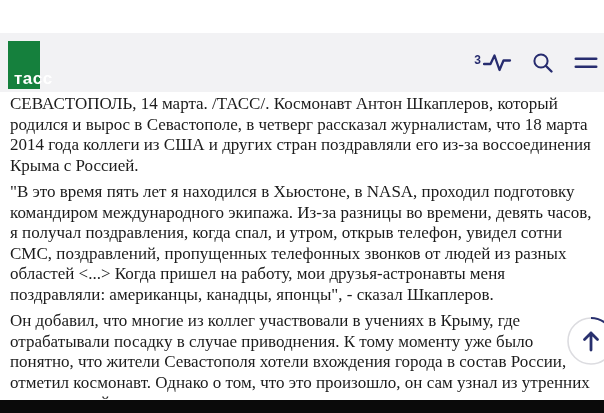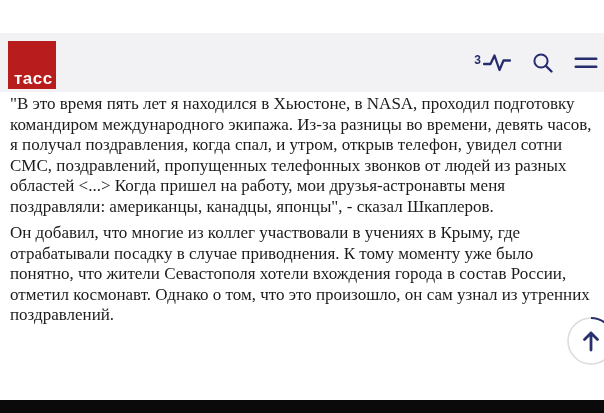--- a/index.html
+++ b/index.html
@@ -9,22 +9,22 @@
     font-family:"Liberation Serif","DejaVu Serif",serif;
   }
   .topstrip{
     position:absolute;top:0;left:0;width:604px;height:33px;background:#ffffff;
   }
   .band{
     position:absolute;top:33px;left:0;width:604px;height:59px;
     background:#f2f2f4;
   }
   .logo{
-    position:absolute;left:8px;top:8px;width:48px;height:48px;
-    background:#b91c1c;cursor:pointer;
+    position:absolute;left:8px;top:8px;width:32px;height:48px;
+    background:#15803d;cursor:pointer;
   }
   .logo span{
     position:absolute;left:6px;bottom:2px;
     color:#ffffff;font-family:"Liberation Sans",sans-serif;
     font-weight:bold;font-size:17px;letter-spacing:0.5px;line-height:1;
   }
   .actions{
     position:absolute;right:6px;top:0;height:59px;
     display:flex;align-items:center;gap:20px;
   }
@@ -73,20 +73,21 @@
     <button class="iconbtn">
       <svg width="24" height="12" viewBox="0 0 24 12">
         <rect x="0.5" y="0.5" width="23" height="2.6" rx="1.3" fill="#272c6f"></rect>
         <rect x="0.5" y="8.5" width="23" height="2.6" rx="1.3" fill="#272c6f"></rect>
       </svg>
     </button>
   </div>
 </header>
 
 <main class="article">
+  <p>СЕВАСТОПОЛЬ, 14 марта. /ТАСС/. Космонавт Антон Шкаплеров, который родился и вырос в Севастополе, в четверг рассказал журналистам, что 18 марта 2014 года коллеги из США и других стран поздравляли его из-за воссоединения Крыма с Россией.</p>
   <p>"В это время пять лет я находился в Хьюстоне, в NASA, проходил подготовку командиром международного экипажа. Из-за разницы во времени, девять часов, я получал поздравления, когда спал, и утром, открыв телефон, увидел сотни СМС, поздравлений, пропущенных телефонных звонков от людей из разных областей &lt;...&gt; Когда пришел на работу, мои друзья-астронавты меня поздравляли: американцы, канадцы, японцы", - сказал Шкаплеров.</p>
   <p>Он добавил, что многие из коллег участвовали в учениях в Крыму, где отрабатывали посадку в случае приводнения. К тому моменту уже было понятно, что жители Севастополя хотели вхождения города в состав России, отметил космонавт. Однако о том, что это произошло, он сам узнал из утренних поздравлений.</p>
 </main>
 
 <button class="scrolltop">
   <svg width="50" height="50" viewBox="0 0 50 50">
     <circle cx="25" cy="25" r="23" fill="#ffffff" stroke="#dcdce0" stroke-width="1.6"></circle>
     <path d="M 25 2 A 23 23 0 0 1 39.8 42.6" fill="none" stroke="#28306e" stroke-width="2"></path>
     <path d="M 25 34 L 25 17 M 18.5 23.5 L 25 17 L 31.5 23.5" fill="none" stroke="#28306e" stroke-width="2.8" stroke-linecap="round" stroke-linejoin="round"></path>
   </svg>

